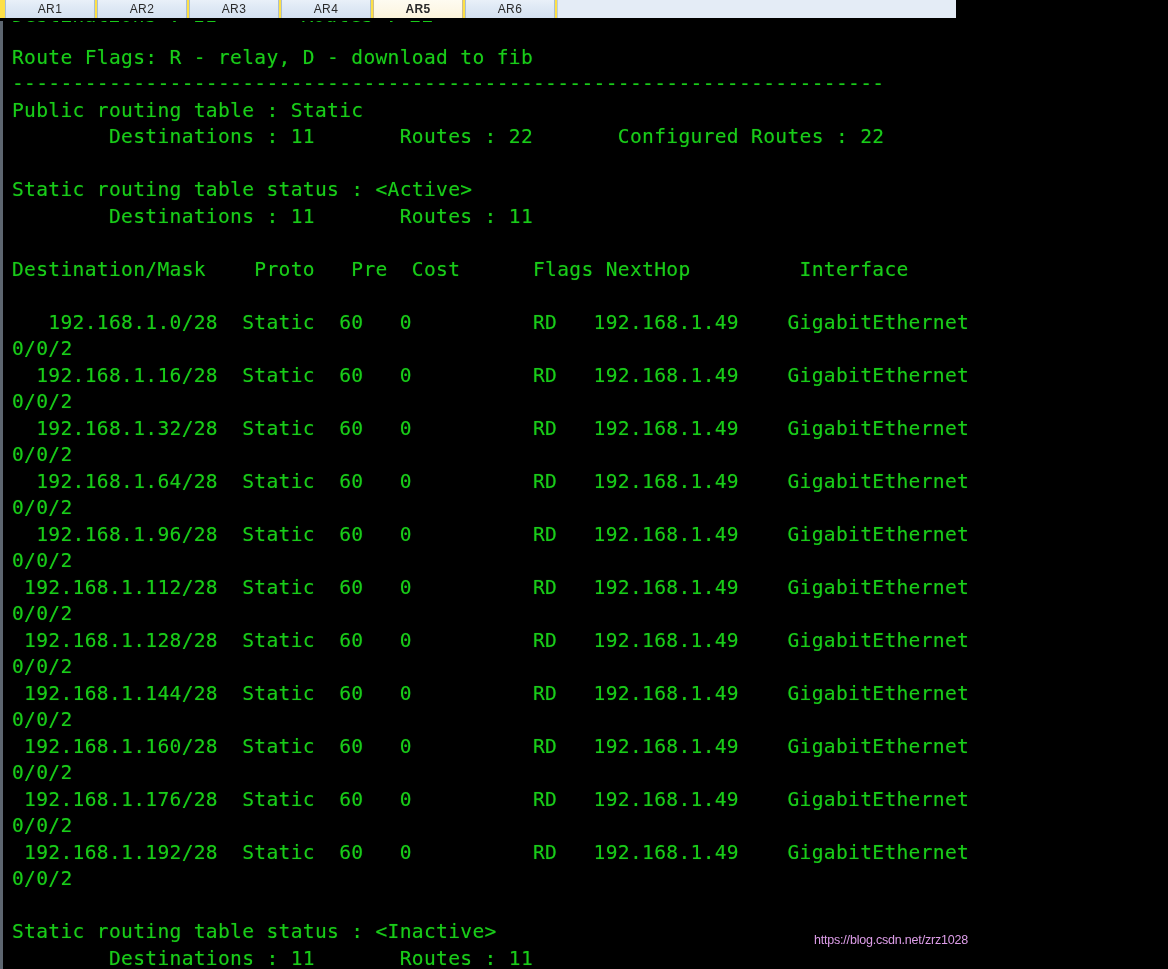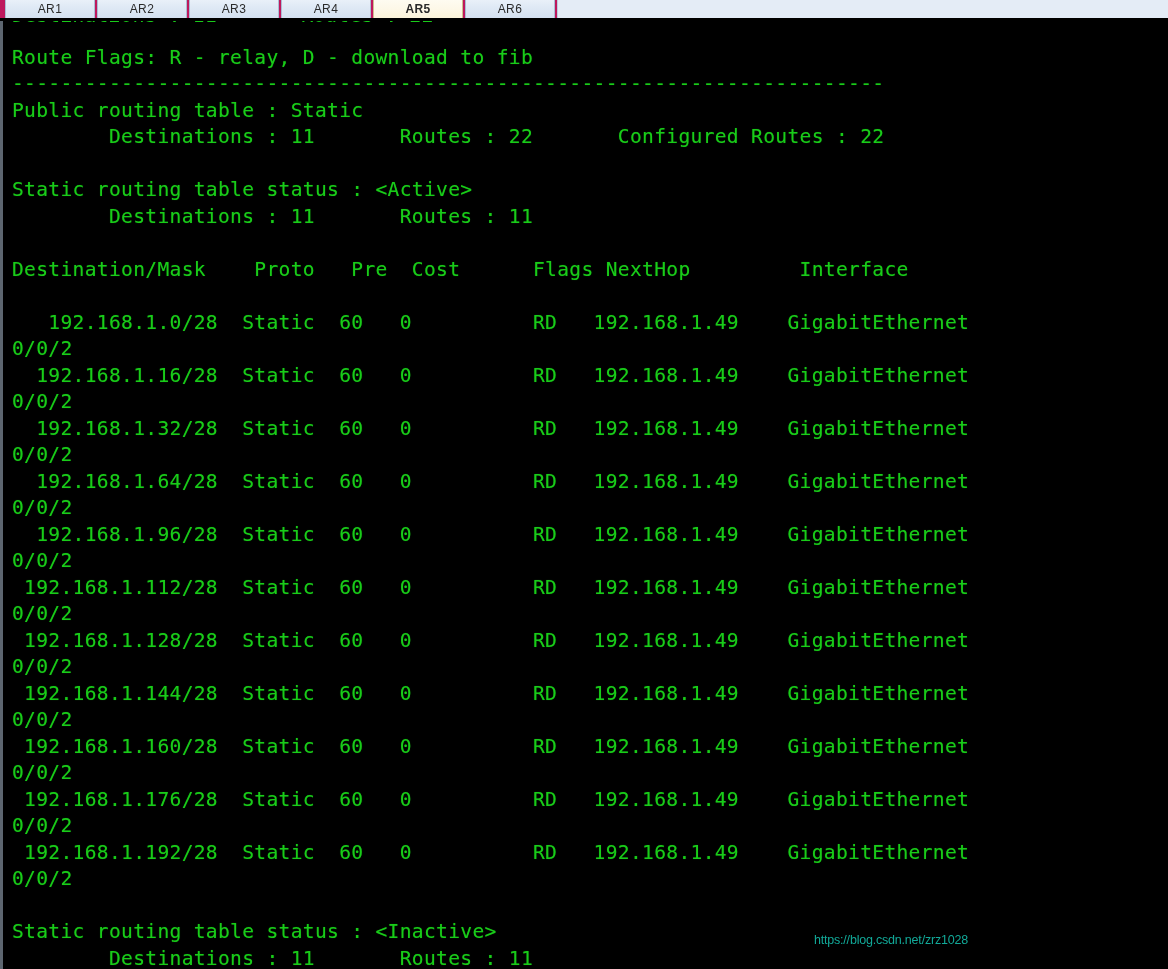--- a/index.html
+++ b/index.html
@@ -11,23 +11,23 @@
     width: 1168px;
     height: 969px;
     overflow: hidden;
     font-family: "DejaVu Sans Mono", "Liberation Mono", monospace;
   }
 
   
   #tab-strip {
     position: absolute;
     left: 0; top: 0;
-    width: 1168px;
+    width: 956px;
     height: 21px;
-    background: #be185d;
+    background: #fde047;
     border-bottom: 3px solid #000;
     box-sizing: border-box;
     overflow: hidden;
   }
   .tab {
     position: absolute;
     top: -8px;
     height: 27px;
     box-sizing: border-box;
     border: 1px solid #a9bdd4;
@@ -94,21 +94,21 @@
     white-space: pre;
     font-family: "DejaVu Sans Mono", "Liberation Mono", monospace;
     text-shadow: 0 0 1px rgba(25,204,25,0.45);
   }
 
   
   #watermark {
     position: absolute;
     right: 8px;
     bottom: 22px;
-    color: #14b8a6;
+    color: #f0abfc;
     font-family: "Liberation Sans", sans-serif;
     font-size: 12.5px;
     letter-spacing: -0.2px;
     opacity: .92;
     white-space: pre;
   }
 </style>
 </head>
 <body>
 

